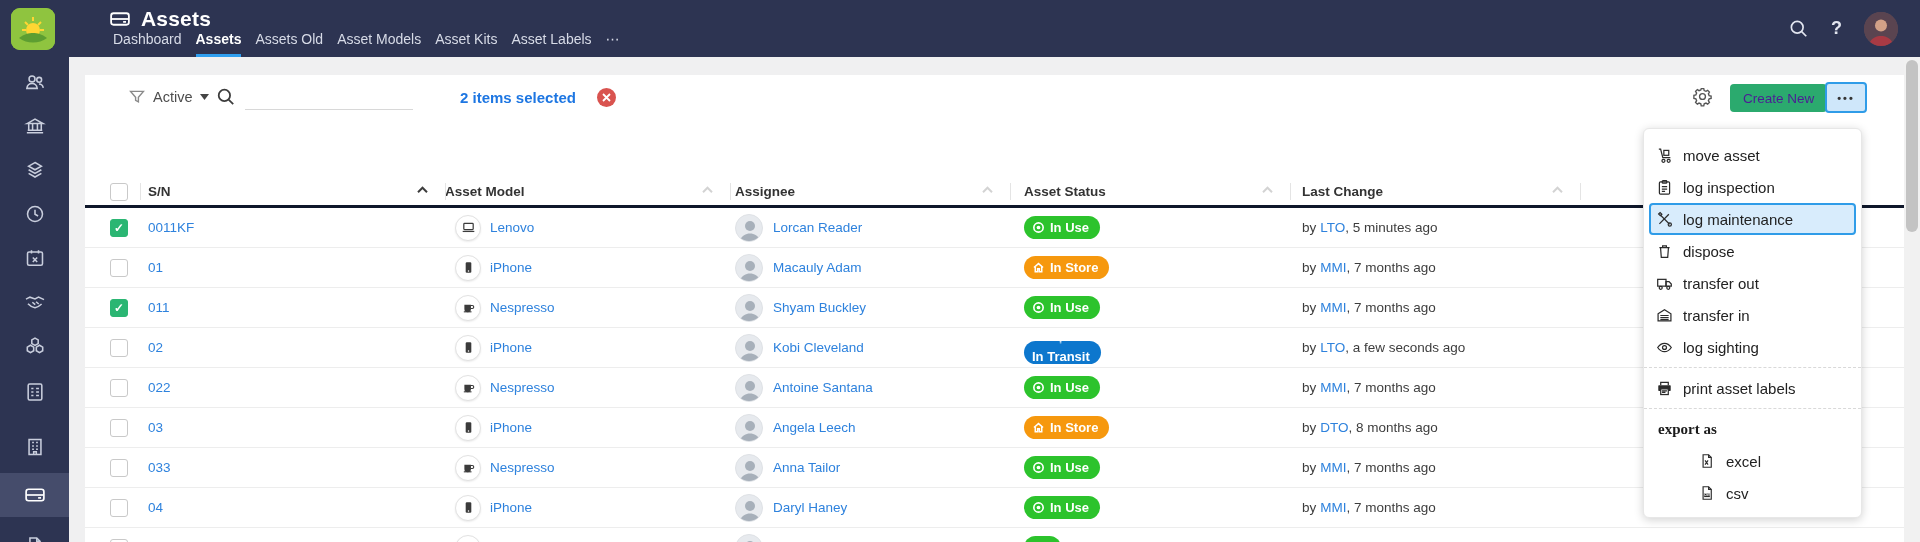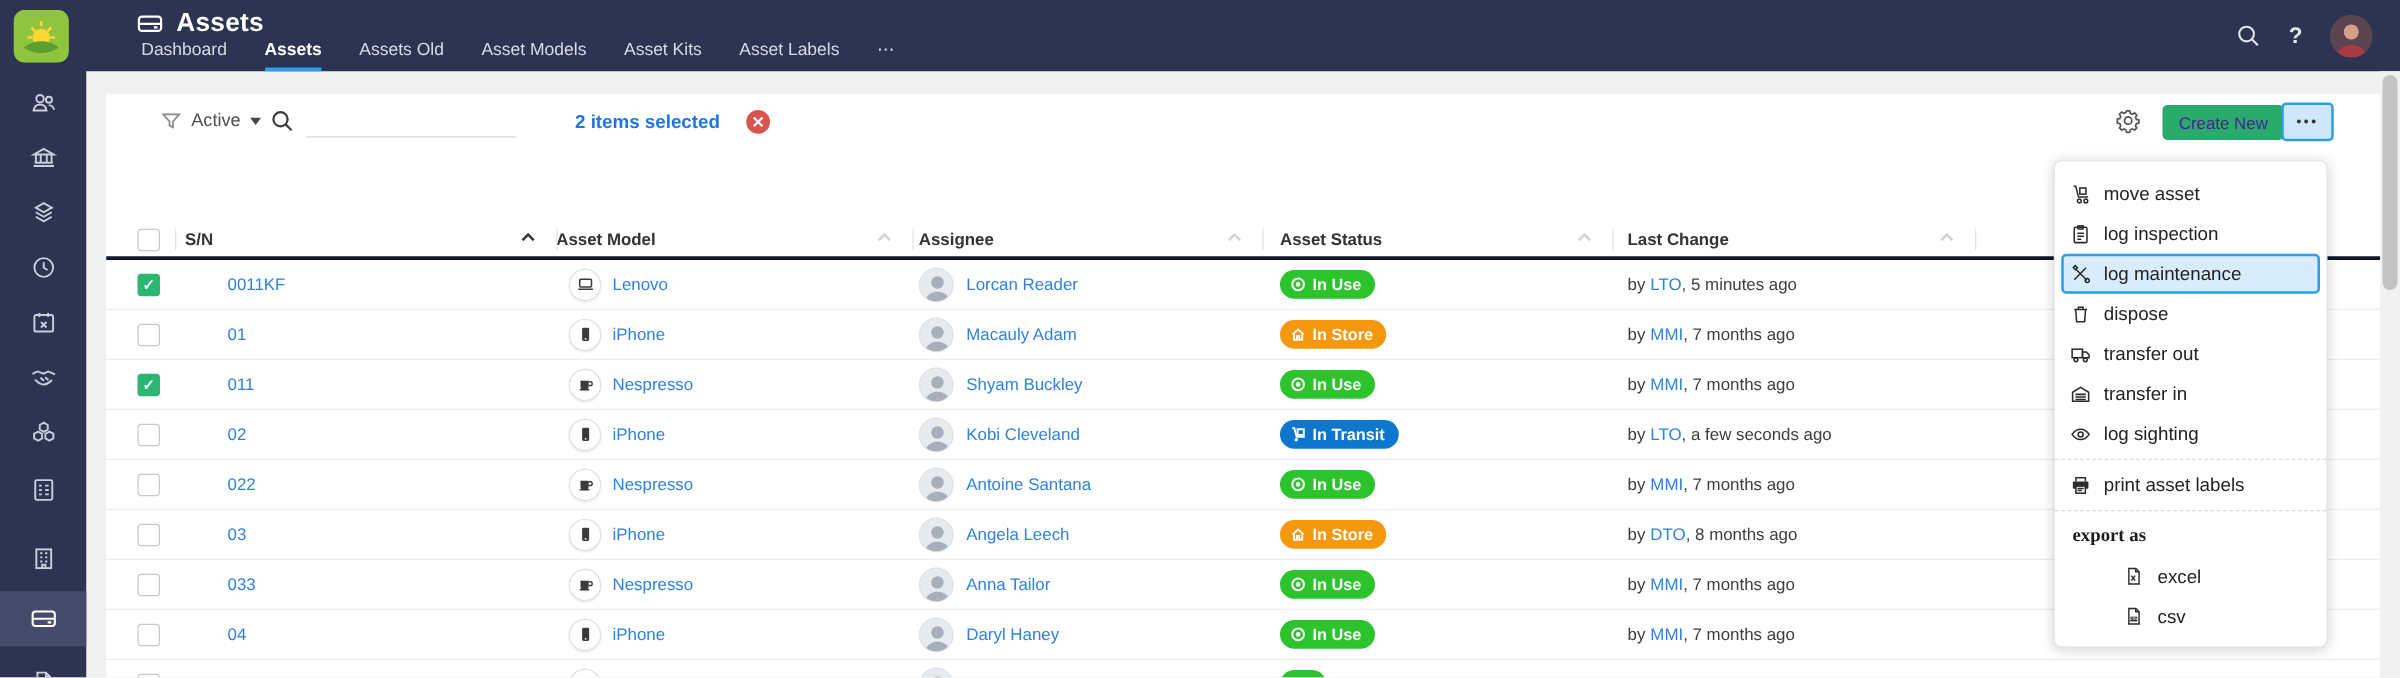--- a/index.html
+++ b/index.html
@@ -4,21 +4,21 @@
 <style>
 * { box-sizing: border-box; margin: 0; padding: 0; }
 html,body { width:1920px; height:542px; overflow:hidden; }
 body { position:relative; font-family:"Liberation Sans", sans-serif; background:#f0f0f1; }
 svg { display:block; }
 
 
 .topbar { position:absolute; left:0; top:0; width:1920px; height:57px; background:#2d3452; z-index:40; }
 .title-row { position:absolute; left:108px; top:7px; display:flex; align-items:center; gap:9px; }
 .title-row .app-title { color:#fff; font-size:21px; font-weight:bold; letter-spacing:.2px; }
-.tabs { position:absolute; left:113px; top:31px; display:flex; gap:30px; height:26px; }
+.tabs { position:absolute; left:113px; top:31px; display:flex; gap:14px; height:26px; }
 .tab { font-size:14px; color:#d7dbe7; padding-bottom:6px; cursor:pointer; white-space:nowrap; }
 .tab.active { color:#fff; font-weight:bold; border-bottom:3px solid #2f9ff0; }
 .top-actions { position:absolute; right:22px; top:0; height:57px; display:flex; align-items:center; gap:22px; z-index:41;}
 .avatar-top { width:34px; height:34px; border-radius:50%; overflow:hidden; background:#5d4a57; }
 .help-glyph { color:#e3e6f0; font-size:18px; font-weight:bold; }
 
 
 .sidebar { position:absolute; left:0; top:0; width:69px; height:542px; background:#2d3452; z-index:45; }
 .logo { position:absolute; left:11px; top:8px; width:44px; height:42px; border-radius:9px; background:#8fc43f; overflow:hidden; }
 .side-item { position:absolute; left:0; width:69px; height:44px; display:flex; align-items:center; justify-content:center; cursor:pointer; }
@@ -48,34 +48,34 @@
 .thead, .trow { display:grid; grid-template-columns:55px 305px 285px 280px 280px 290px 1fr; align-items:center; width:1819px; }
 .thead { position:absolute; left:0; top:100px; height:33px; border-bottom:3px solid #0f172a; font-size:13.5px; font-weight:bold; color:#333; }
 .th { position:relative; height:33px; display:flex; align-items:center; }
 .th + .th::before { content:""; position:absolute; left:0; top:8px; height:17px; border-left:1px solid #e4e4e4; }
 .sort-caret { position:absolute; right:16px; top:10px; }
 .rows { position:absolute; left:0; top:133px; }
 .trow { height:40px; border-bottom:1px solid #ededed; font-size:13.5px; cursor:pointer; }
 .checkbox { width:18px; height:18px; margin-left:25px; border:1px solid #c9c9c9; border-radius:3px; background:#fff; display:flex; align-items:center; justify-content:center; cursor:pointer; }
 .checkbox[data-checked="true"] { background:#2bb673; border-color:#2bb673; }
 .checkbox[data-checked="true"]::after { content:"✓"; color:#fff; font-size:12px; font-weight:bold; line-height:1; }
-.c-sn { padding-left:8px;margin-left:34px; }
+.c-sn { padding-left:8px; }
 .c-model { padding-left:10px; display:flex; align-items:center; gap:9px; }
 .model-ic { width:26px; height:26px; border-radius:50%; border:1px solid #e2e2e2; background:#fff; box-shadow:0 1px 2px rgba(0,0,0,.08); display:flex; align-items:center; justify-content:center; flex:0 0 26px; }
 .model-ic svg { display:none; }
 .model-ic[data-model="laptop"] .m-laptop { display:block; }
 .model-ic[data-model="phone"] .m-phone { display:block; }
 .model-ic[data-model="coffee"] .m-coffee { display:block; }
 .c-assignee { padding-left:5px; display:flex; align-items:center; gap:10px; }
 .avatar { width:28px; height:28px; border-radius:50%; background:#e7eaee; border:1px solid #dfe2e6; overflow:hidden; flex:0 0 28px; }
 .c-status { padding-left:14px; }
 .badge { display:inline-flex; align-items:center; gap:5px; height:23px; padding:0 11px 0 8px; border-radius:12px; color:#fff; font-size:13px; font-weight:bold; white-space:nowrap; }
 .badge[data-status="green"] { background:#2cc32c; }
 .badge[data-status="orange"] { background:#f6980e; }
-.badge[data-status="blue"] { background:#0d77cd; }
+.badge[data-status="blue"] { background:#0d77cd;flex-direction:column; }
 .badge .b-ic { display:none; }
 .badge[data-status="green"] .b-target { display:block; }
 .badge[data-status="orange"] .b-home { display:block; }
 .badge[data-status="blue"] .b-dolly { display:block; }
 .c-last { padding-left:12px; color:#3d3d3d; }
 .c-last .pfx { margin-right:4px; }
 .c-last .sep { white-space:pre; }
 .link { color:#2e82dd; text-decoration:none; cursor:pointer; }
 
 

